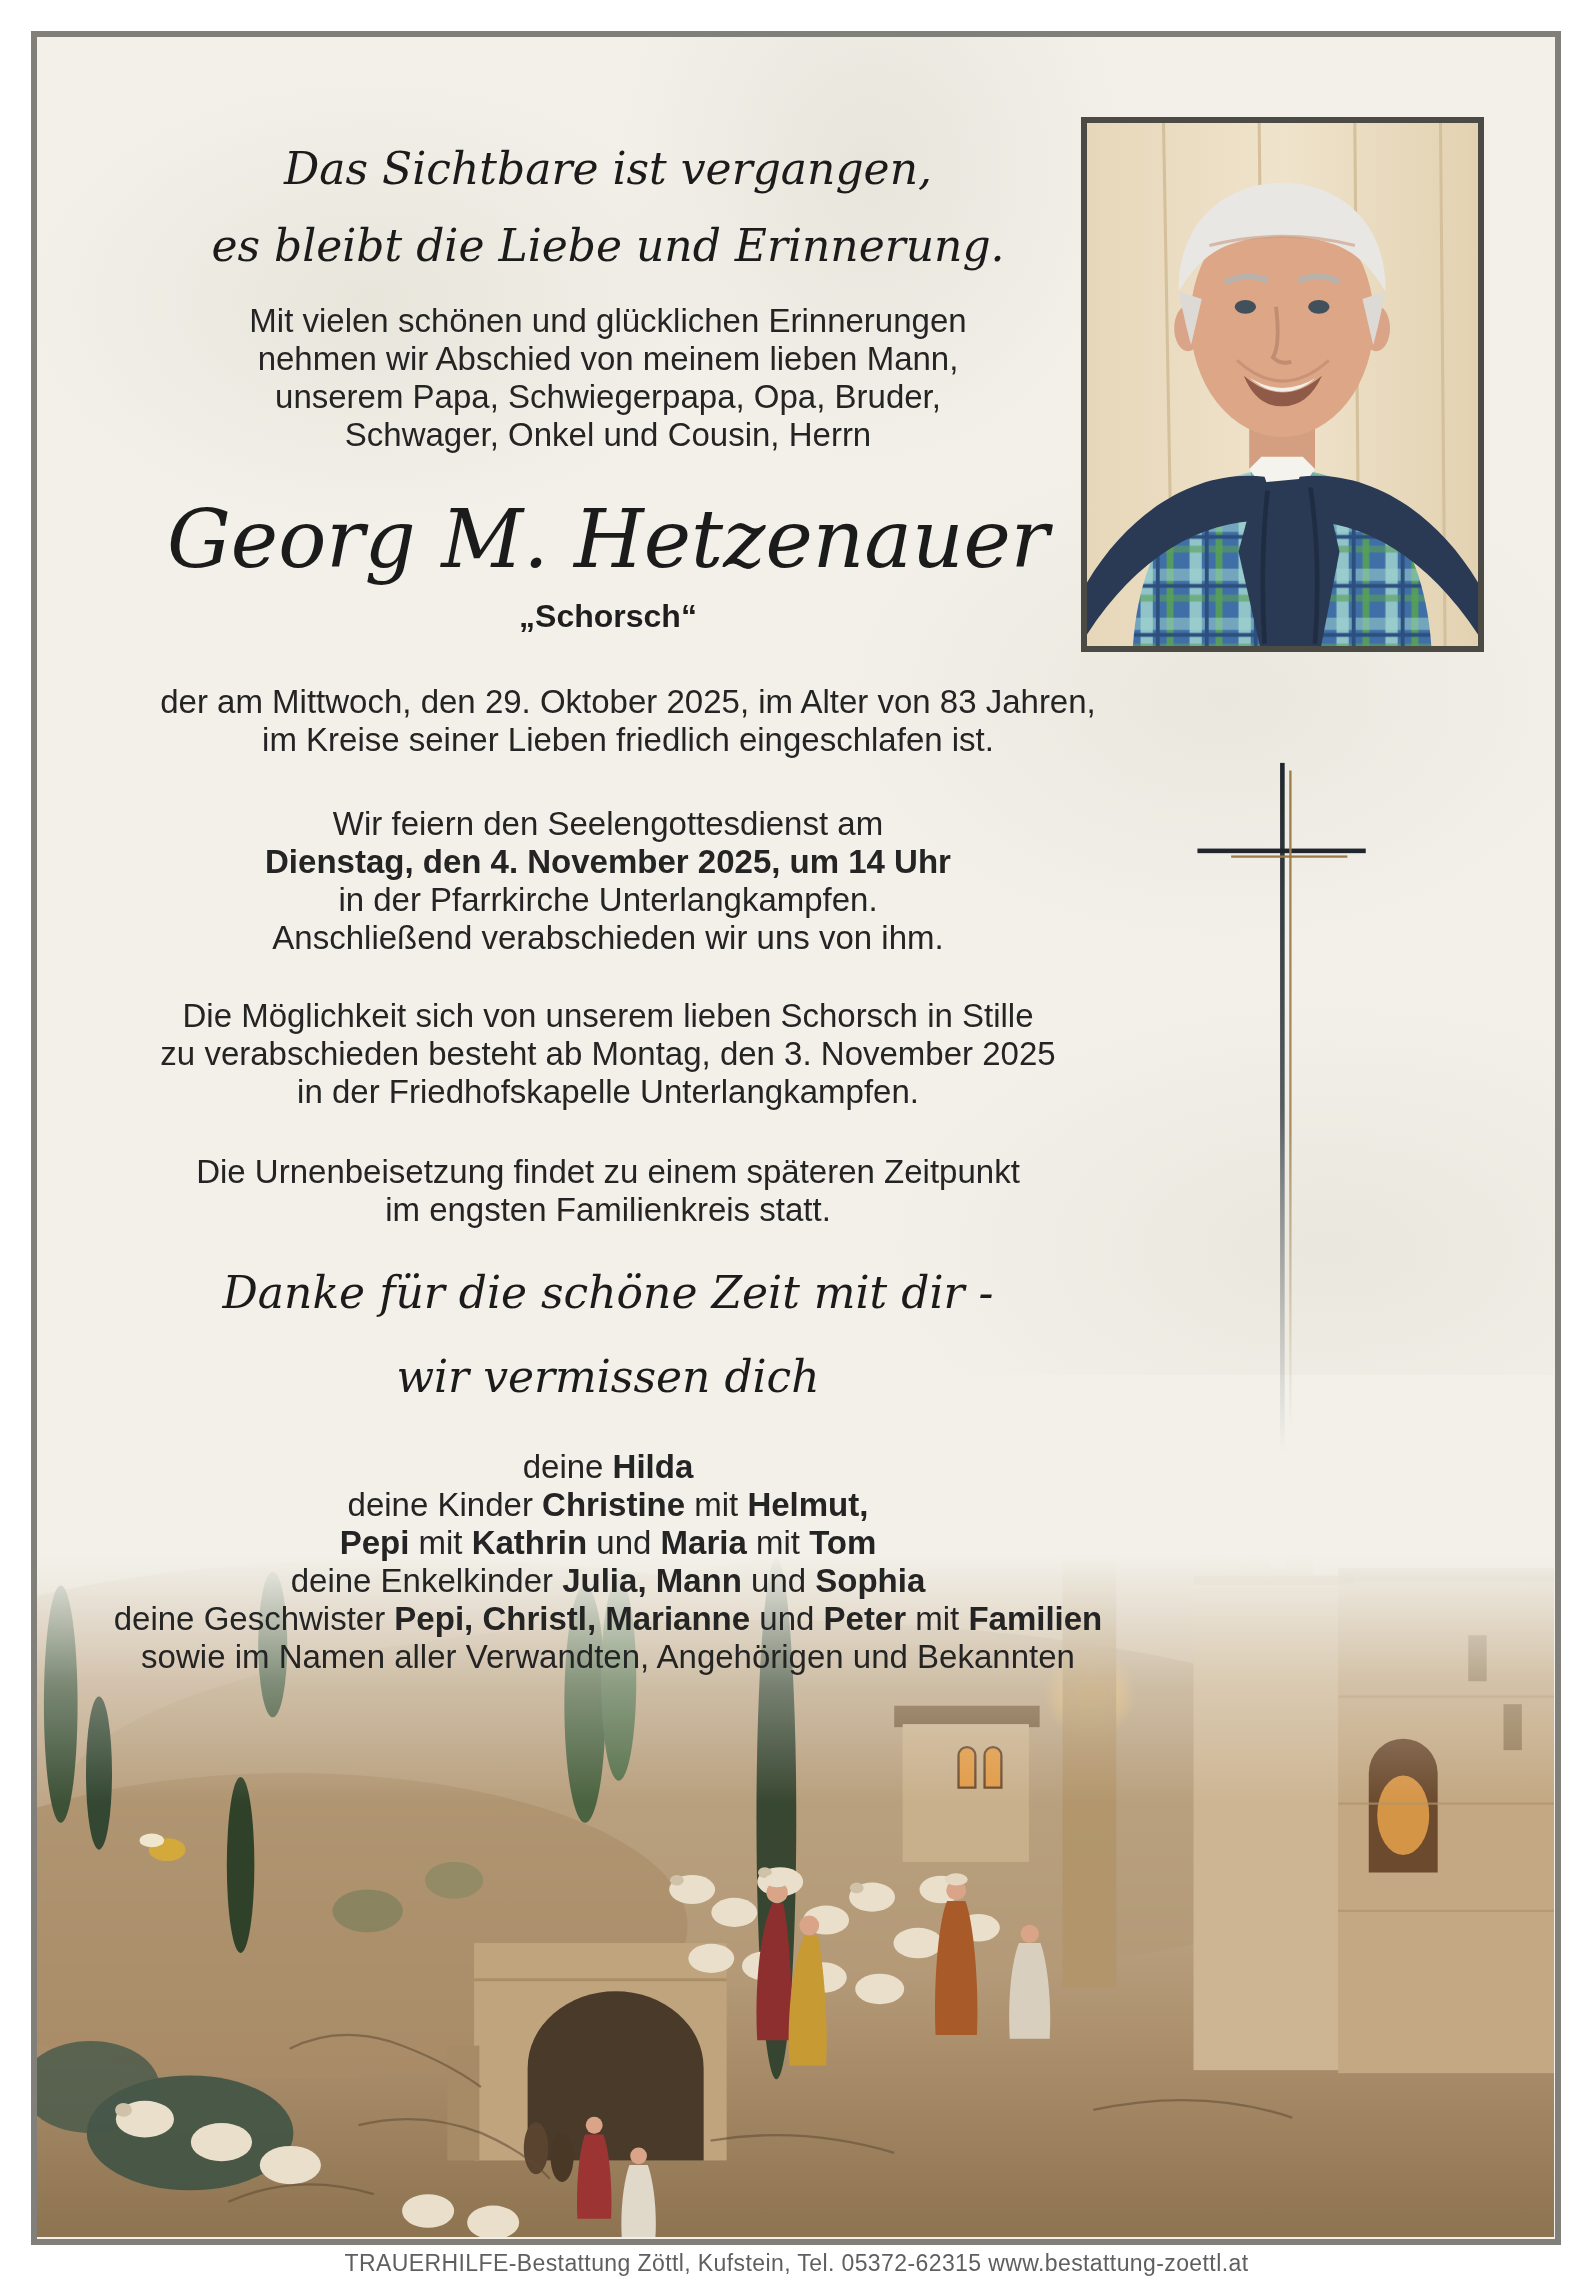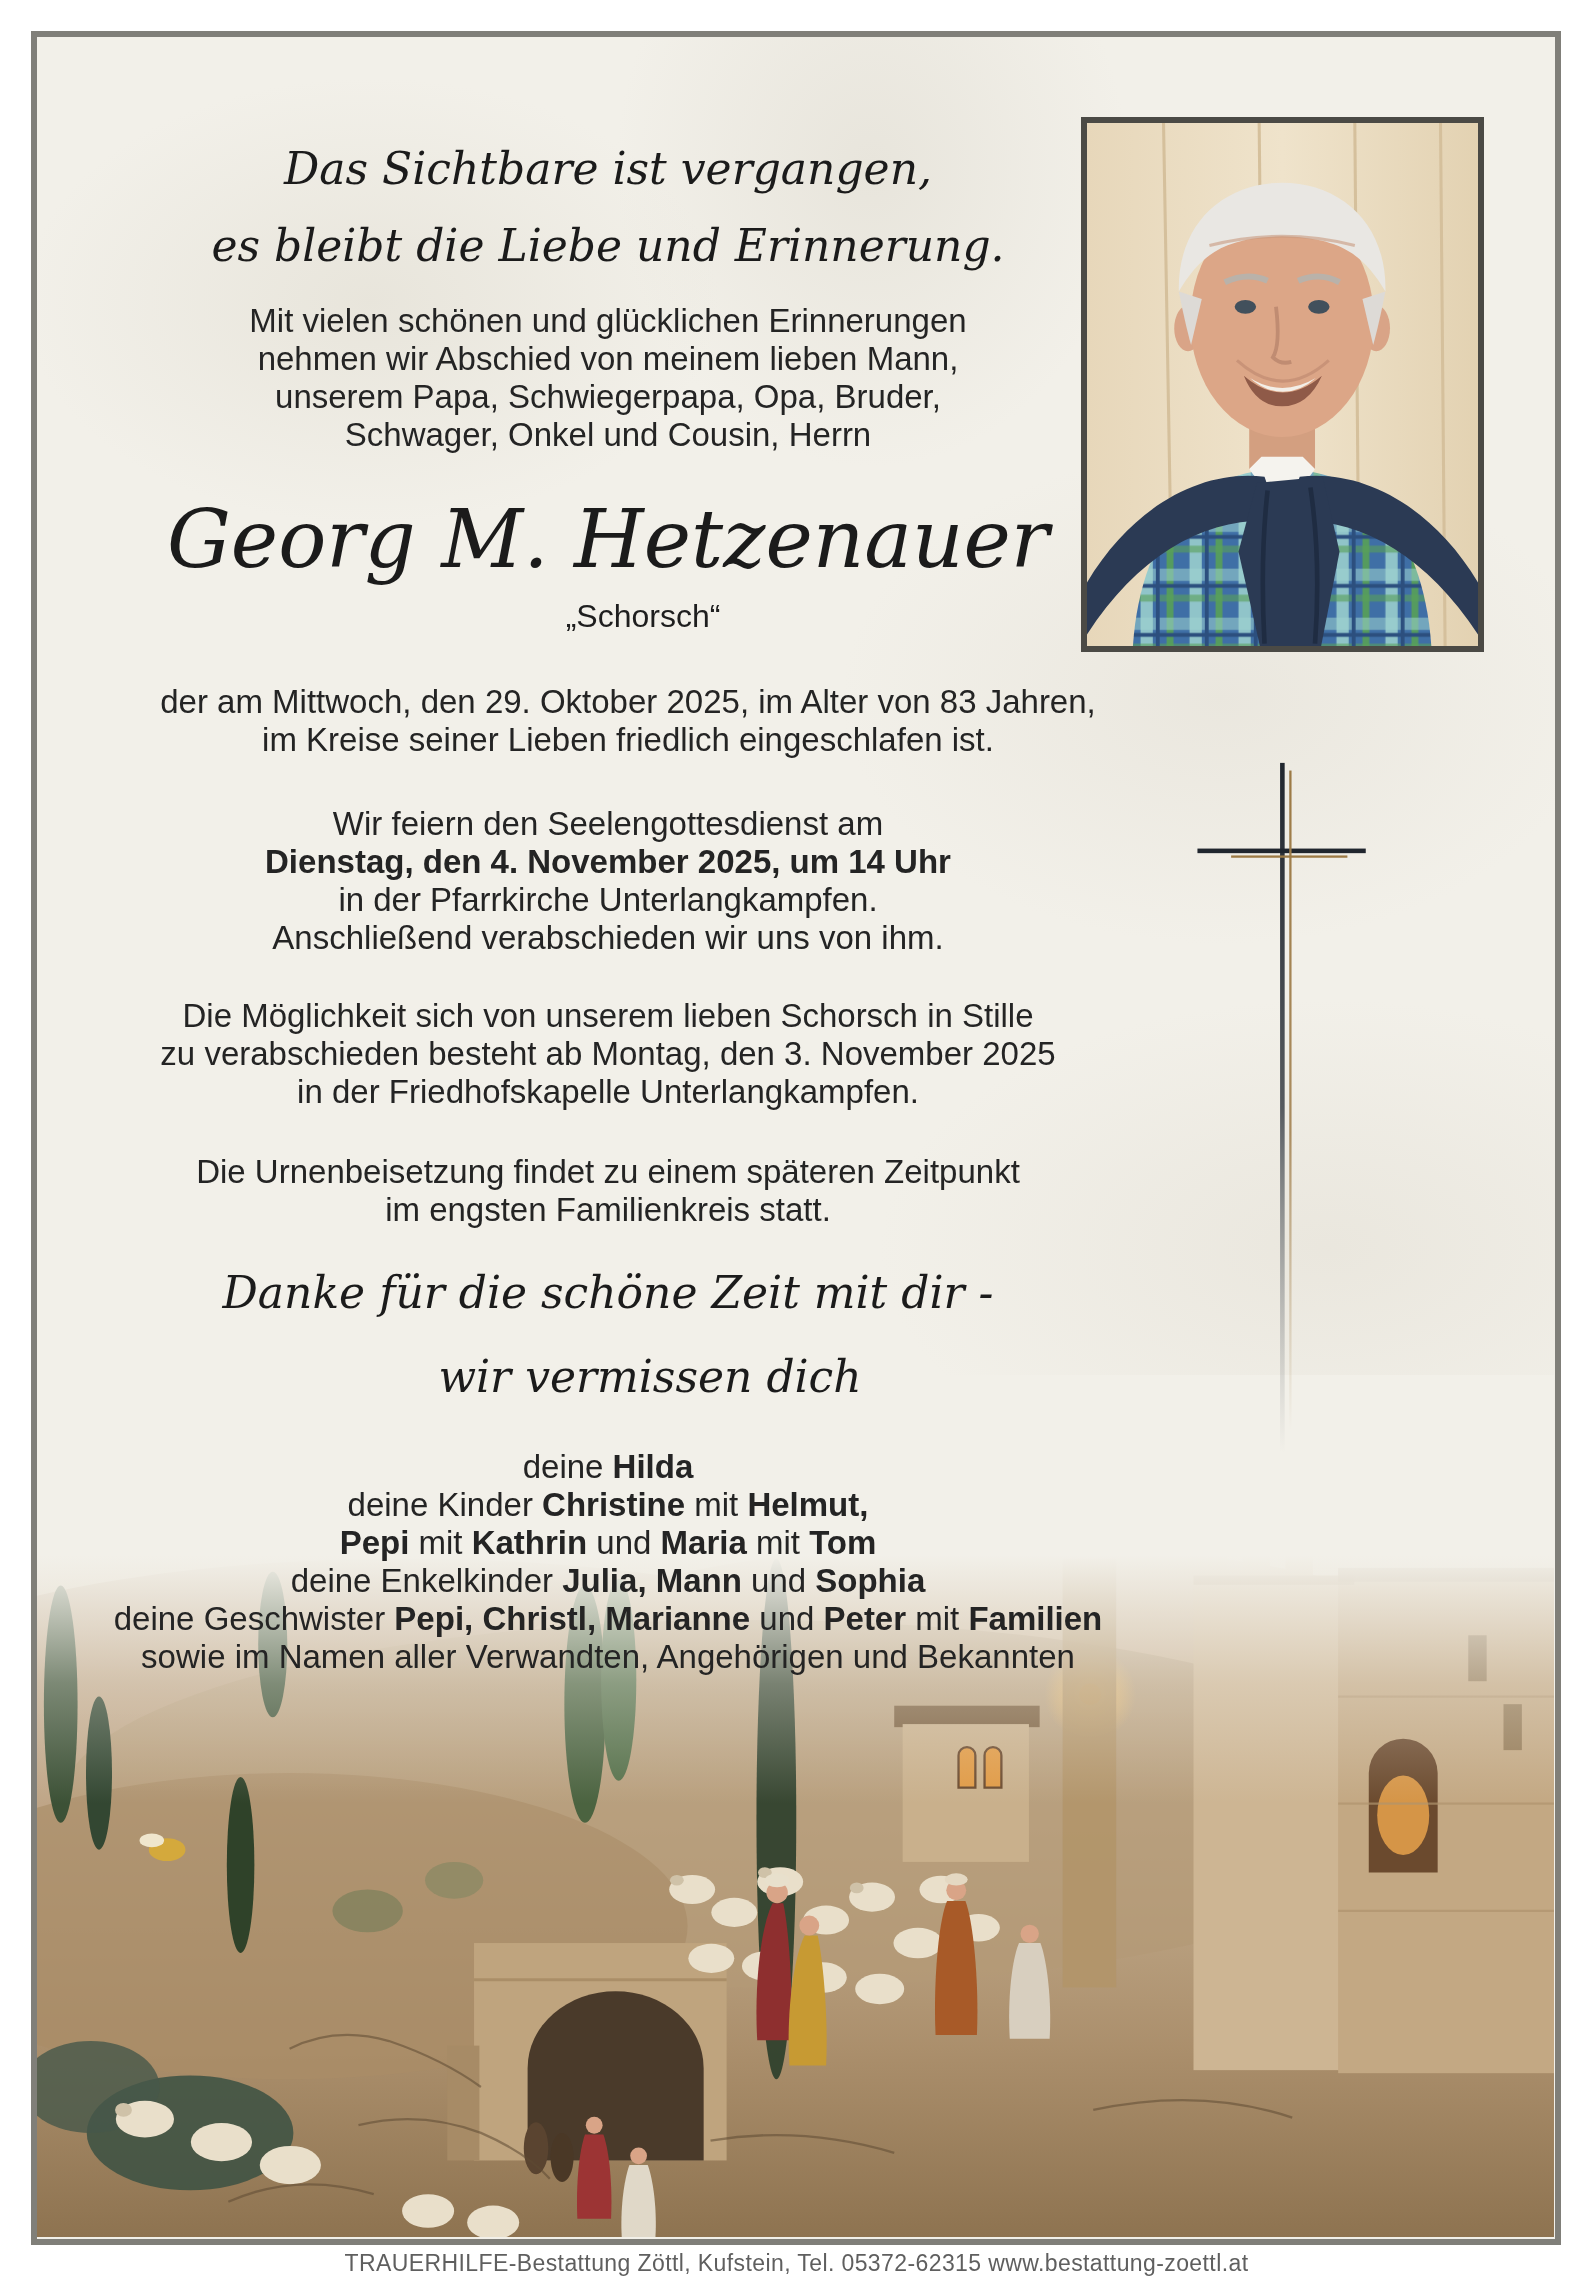--- a/index.html
+++ b/index.html
@@ -22,27 +22,27 @@
     overflow:hidden;
   }
   .col{position:absolute;left:0;width:1142px;text-align:center;z-index:3;}
   .script{font-family:"DejaVu Serif", serif;font-style:italic;color:#1b1b1b;}
   .body-txt{font-size:33px;line-height:38px;color:#242424;}
   .b{font-weight:700;}
 
   .quote{top:93px;font-size:44px;line-height:77px;}
   .intro{top:265px;}
   .name{top:453px;font-size:80px;line-height:99px;}
-  .nickname{top:559px;font-size:32px;line-height:40px;font-weight:400;color:#1e1e1e;padding-left:35px;}
+  .nickname{top:559px;font-size:32px;line-height:40px;font-weight:700;color:#1e1e1e;}
   .death{top:646px;padding-left:20px;}
   .service{top:768px;}
   .farewell{top:960px;}
   .urn{top:1116px;}
   .thanks1{top:1229px;font-size:44px;line-height:54px;}
-  .thanks2{top:1313px;font-size:44px;line-height:54px;margin-left:42px;}
+  .thanks2{top:1313px;font-size:44px;line-height:54px;}
   .family{top:1411px;}
   .dateplace{top:1684px;font-size:27px;line-height:34px;color:#3a3a3a;}
 
   .photo{
     position:absolute;left:1044px;top:80px;width:403px;height:535px;
     box-sizing:border-box;border:6.1px solid #4b4a45;background:#ead9bd;z-index:3;
   }
   .photo svg{display:block;width:100%;height:100%;}
 
   .cross{position:absolute;left:1155px;top:719px;width:245px;height:765px;z-index:2;}

